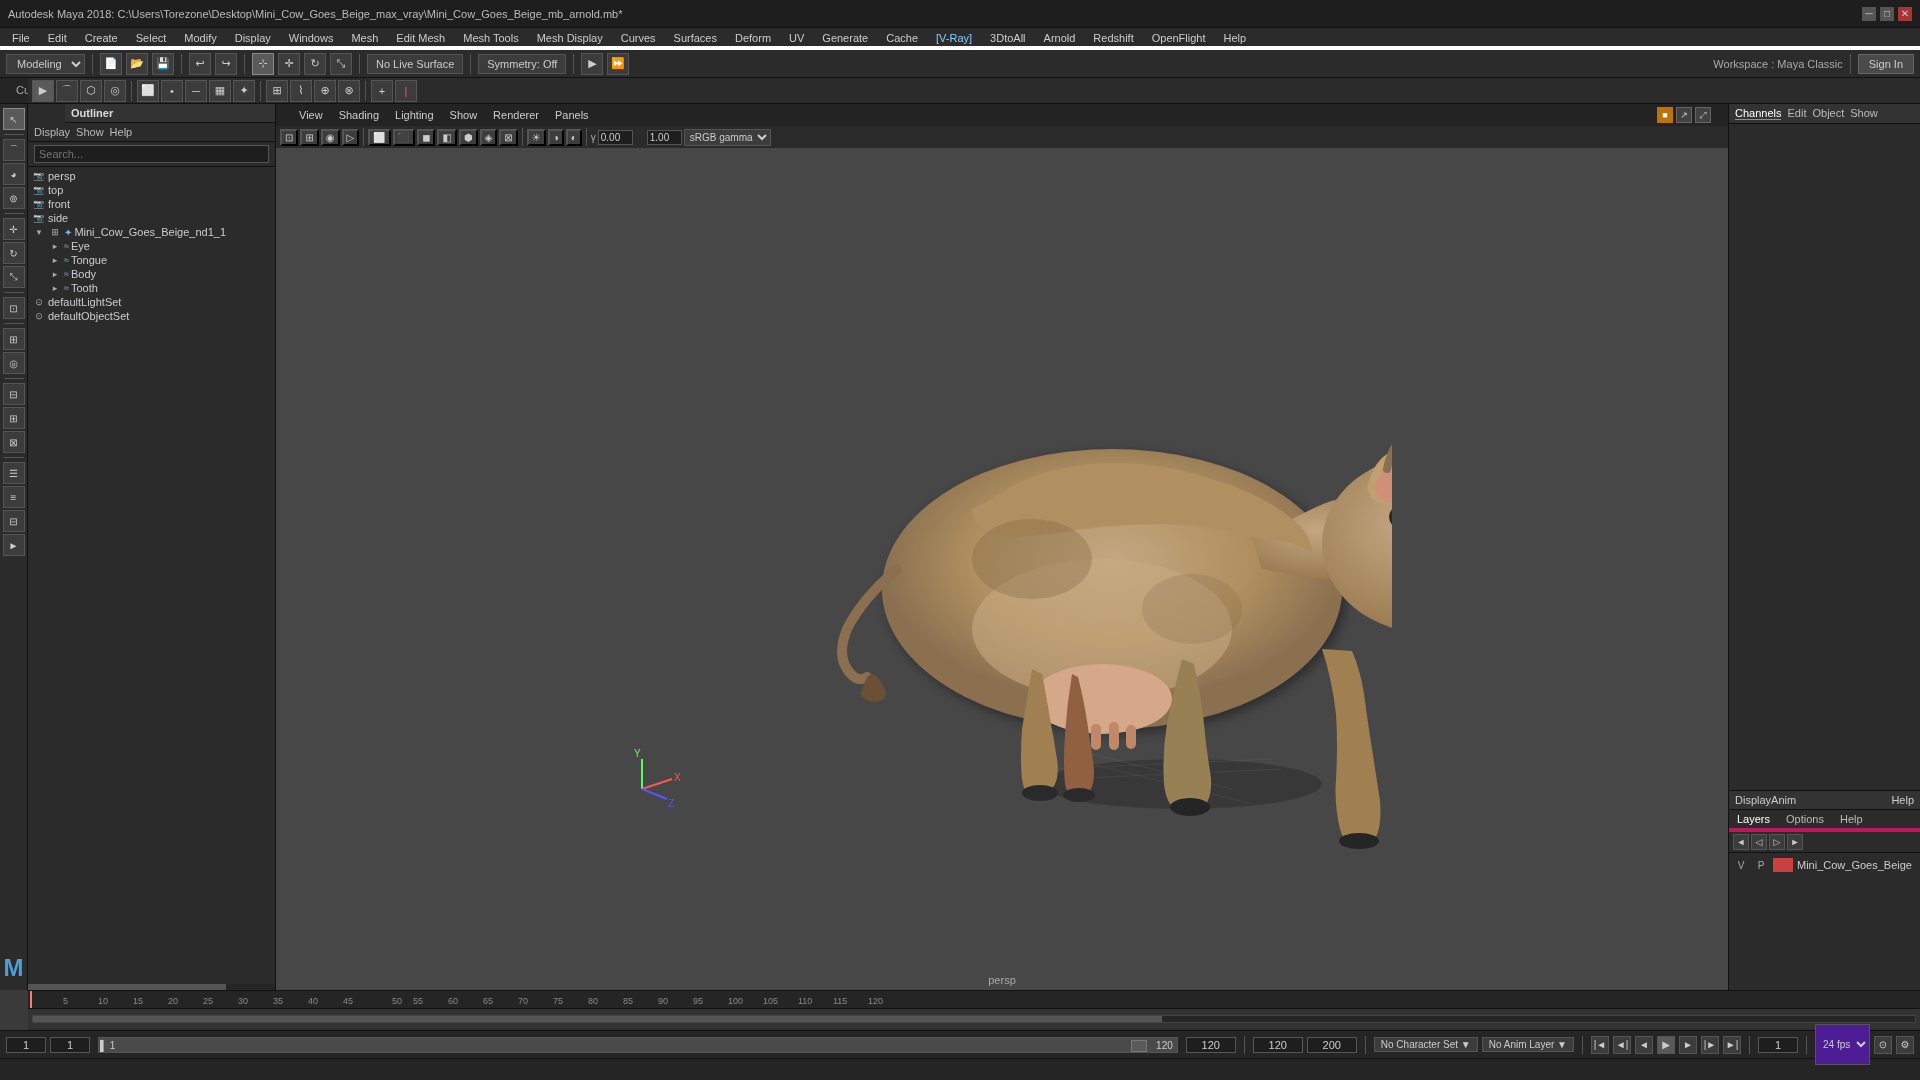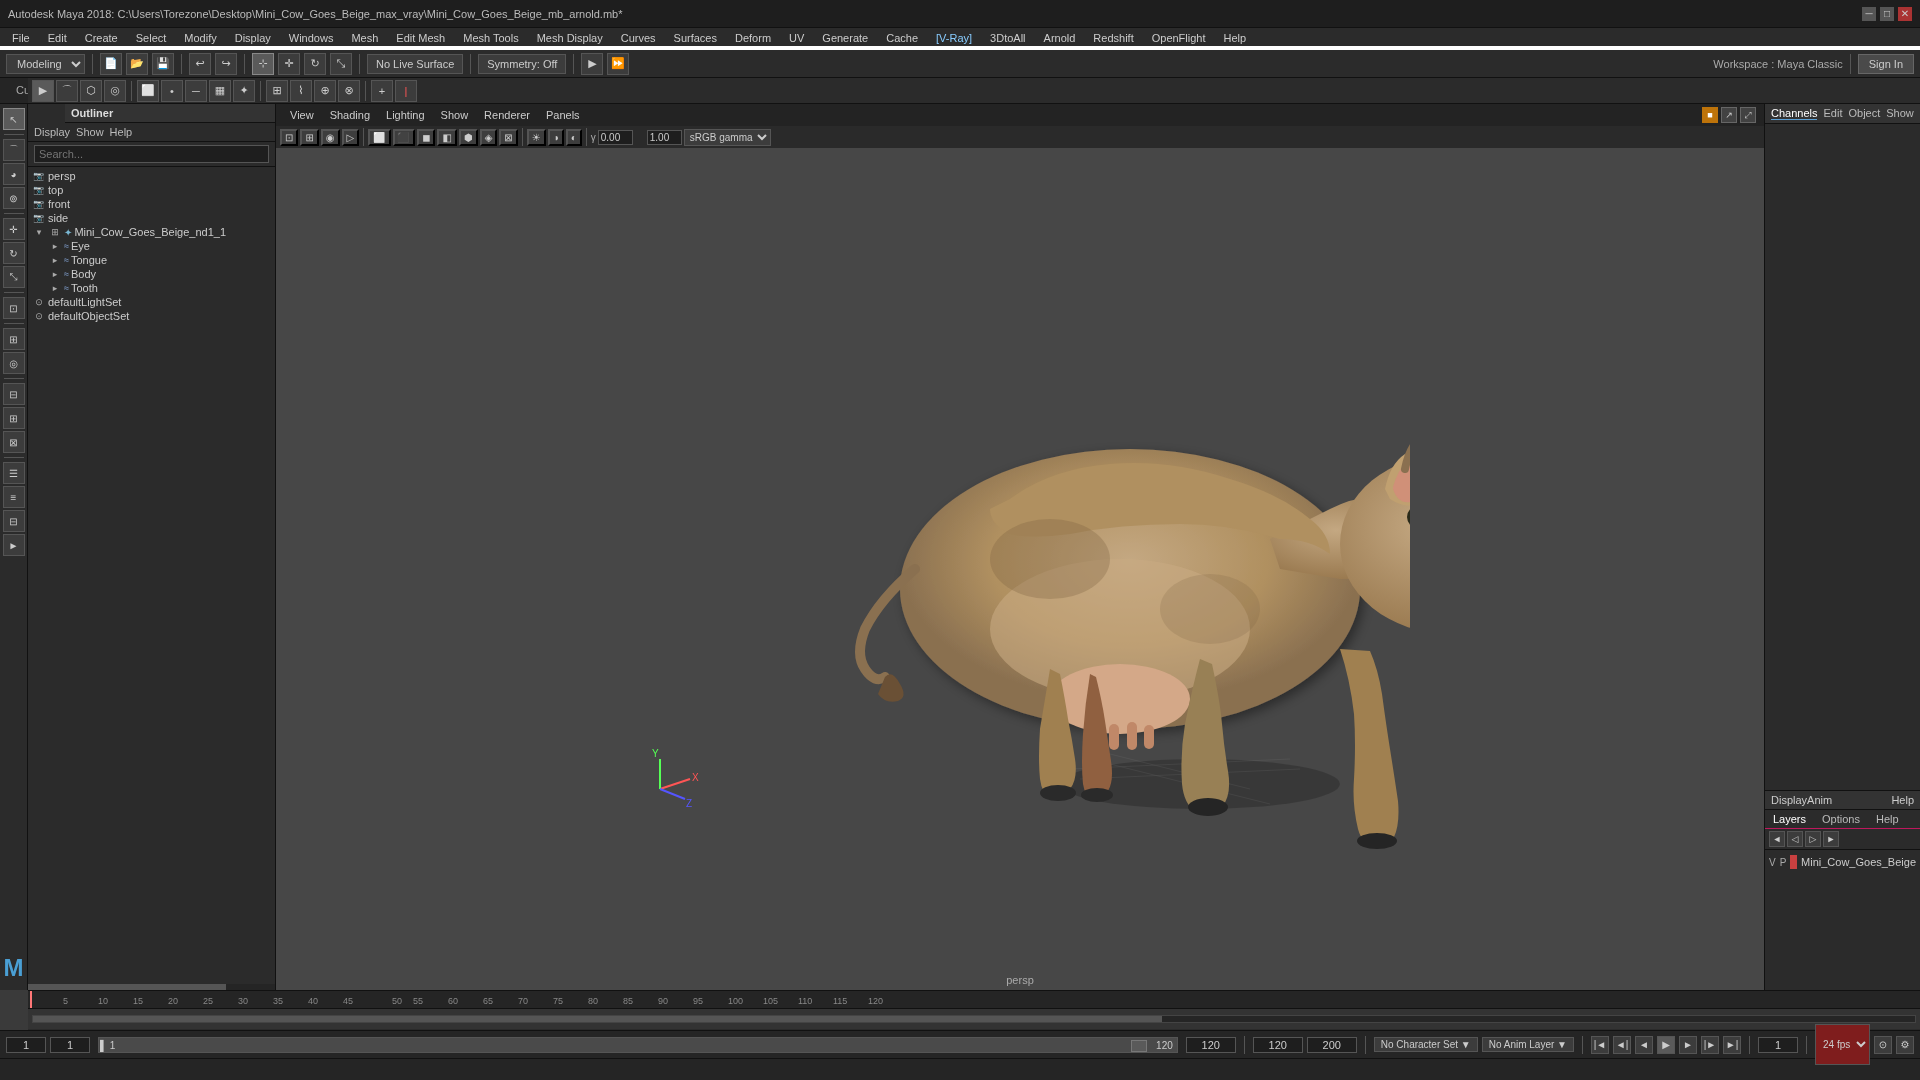--- a/index.html
+++ b/index.html
@@ -269,21 +269,21 @@
     }
     #viewport-menubar {
       position: absolute;
       top: 0;
       left: 0;
       right: 0;
       height: 22px;
       background: rgba(0,0,0,0.5);
       display: flex;
       align-items: center;
-      padding: 0 8px;
+      padding: 0 17px;
       gap: 4px;
       z-index: 10;
     }
     .vp-menu { font-size: 11px; color: #ccc; cursor: pointer; padding: 0 6px; }
     #viewport-toolbar {
       position: absolute;
       top: 22px;
       left: 0;
       right: 0;
       height: 22px;
@@ -315,21 +315,21 @@
       position: absolute;
       bottom: 4px;
       left: 50%;
       transform: translateX(-50%);
       font-size: 11px;
       color: #aaa;
     }
 
     
     #right-panel {
-      width: 156px;
+      width: 192px;
       background: #2b2b2b;
       border-left: 1px solid #111;
       display: flex;
       flex-direction: column;
     }
     #channel-box-header {
       display: flex;
       padding: 3px 6px;
       gap: 6px;
       font-size: 11px;
@@ -353,21 +353,21 @@
       font-size: 11px;
       border-bottom: 1px solid #111;
       display: flex;
       align-items: center;
       justify-content: space-between;
     }
     #layers-tabs {
       display: flex;
       padding: 2px 4px;
       gap: 8px;
-      border-bottom: 1px solid #be185d;
+      border-bottom: 4px solid #be185d;
       font-size: 11px;
     }
     .layer-tab { cursor: pointer; color: #bbb; padding: 1px 4px; }
     .layer-tab.active { color: #fff; }
     #layers-controls {
       display: flex;
       gap: 2px;
       padding: 2px 4px;
       border-bottom: 1px solid #111;
     }
@@ -459,21 +459,21 @@
     }
     .char-set-btn {
       background: #3c3c3c;
       border: 1px solid #555;
       color: #ccc;
       font-size: 10px;
       padding: 1px 6px;
       cursor: pointer;
     }
     .fps-select {
-      background: #7f1d1d;
+      background: #4c1d95;
       border: 1px solid #555;
       color: #ccc;
       font-size: 10px;
       padding: 13px 3px;
       cursor: pointer;
       width: 55px;
     }
 
     #status-bar {
       height: 22px;

